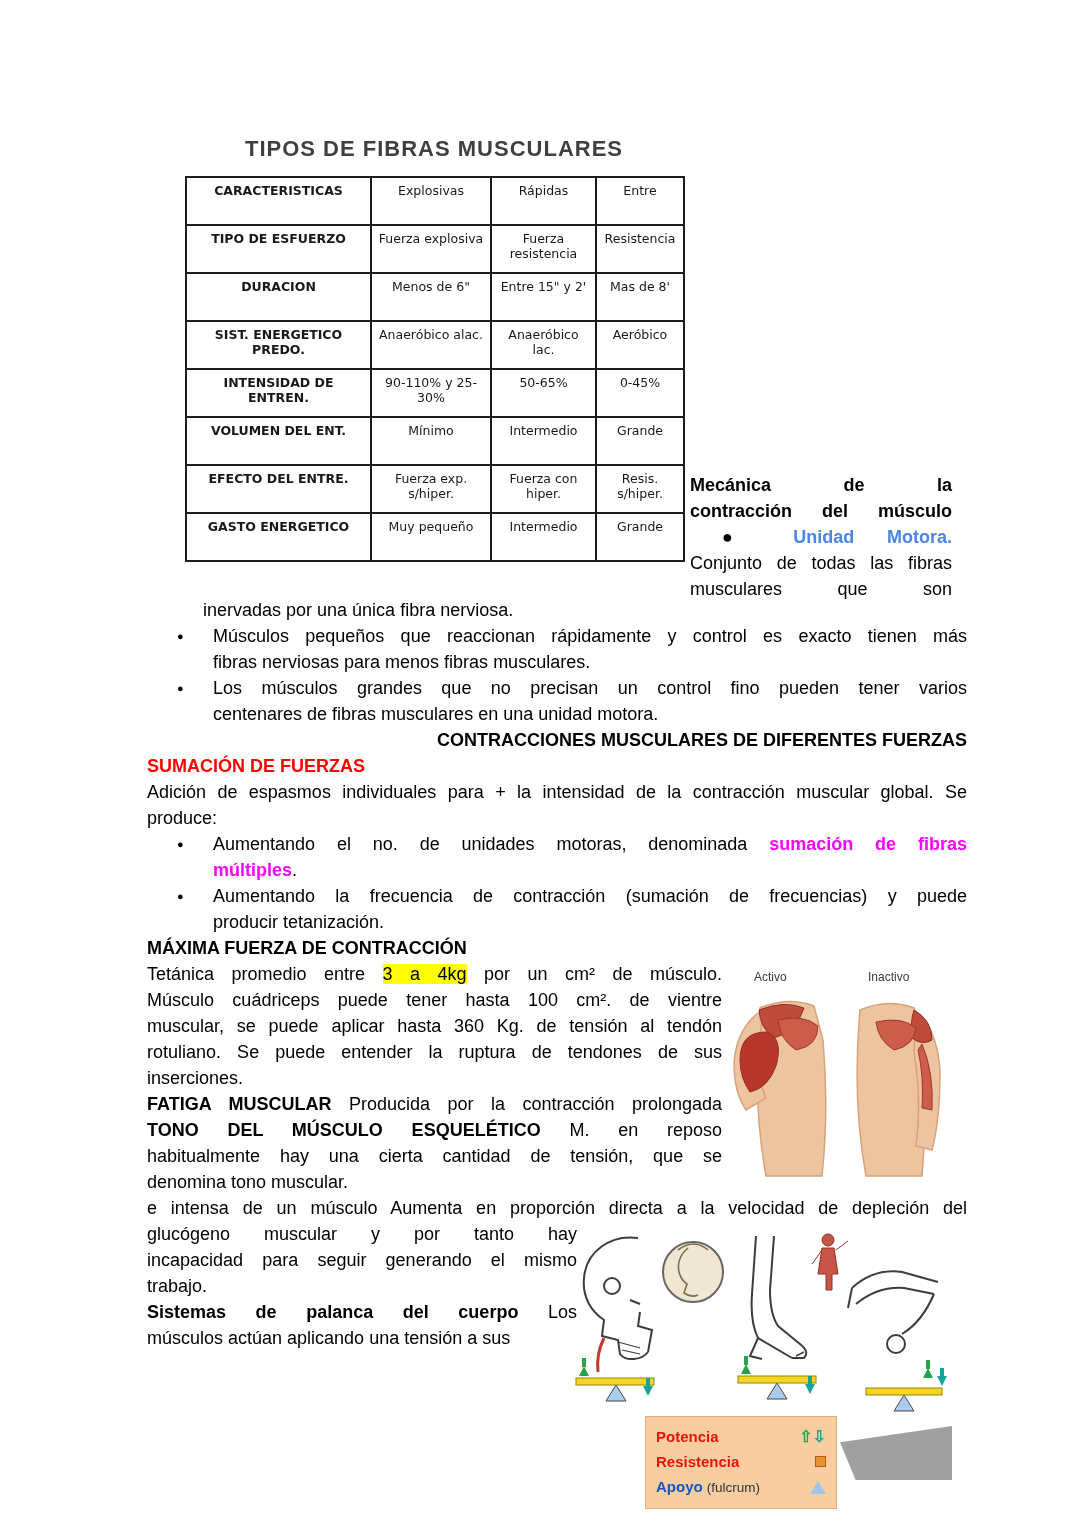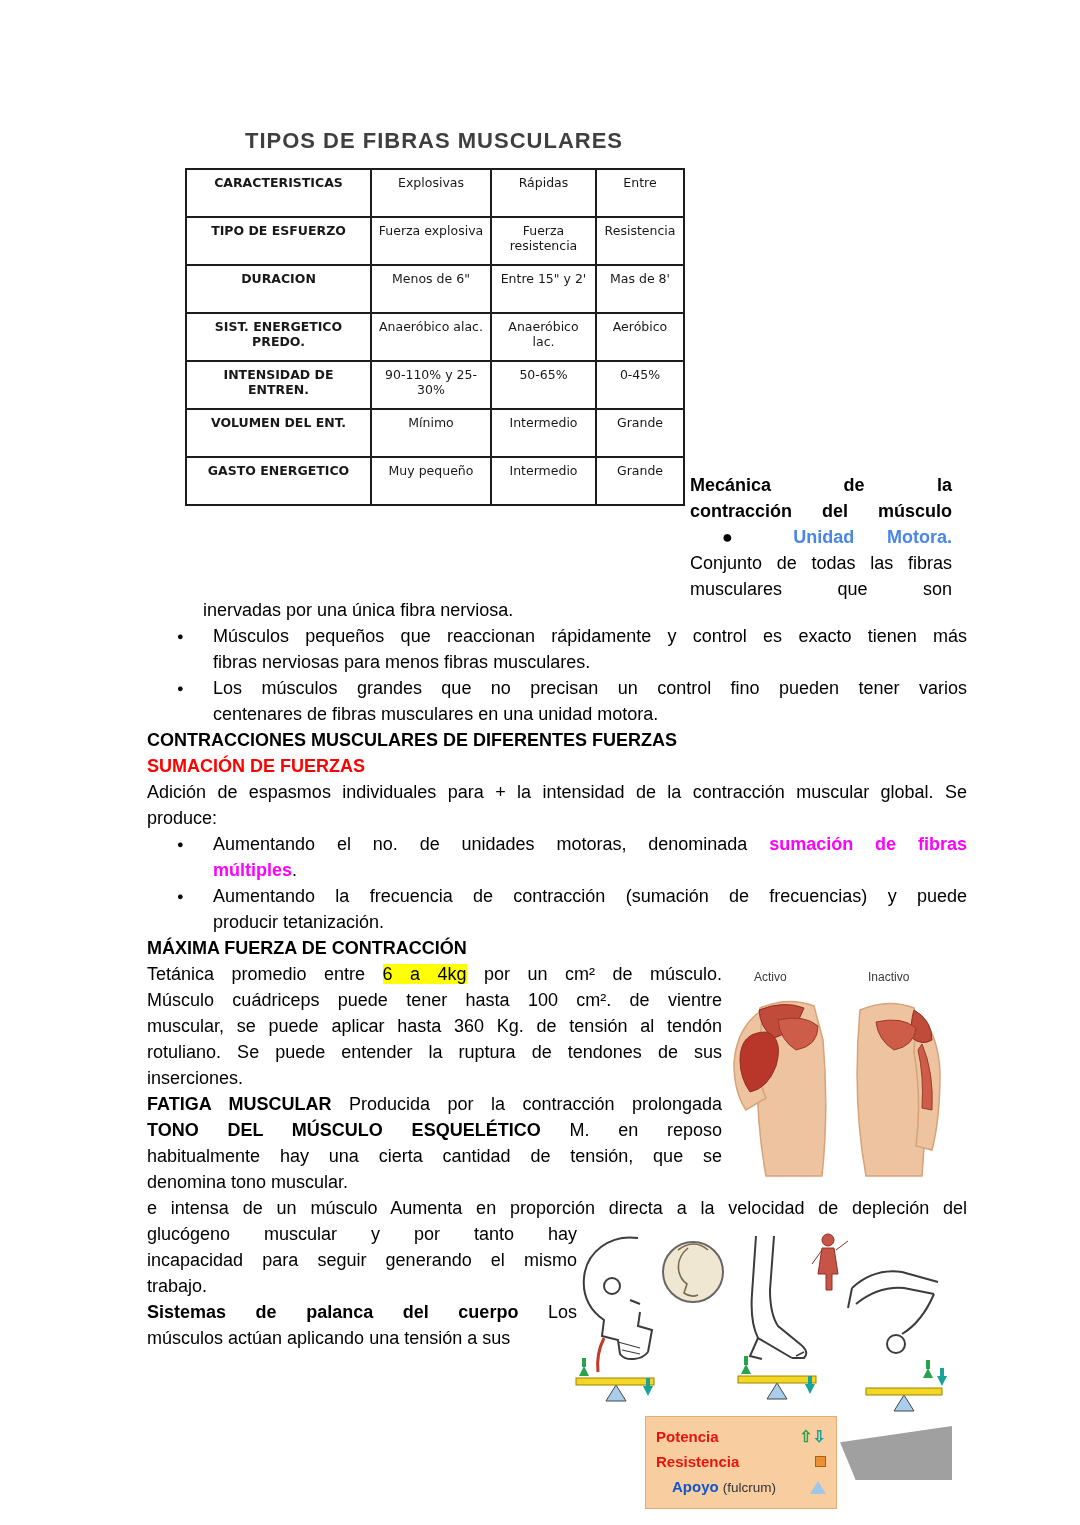--- a/index.html
+++ b/index.html
@@ -4,21 +4,21 @@
 <style>
   * { margin:0; padding:0; box-sizing:border-box; }
   html,body { background:#ffffff; }
   .page {
     position:relative; width:1080px; height:1525px; margin:0 auto;
     background:#ffffff; overflow:hidden;
     font-family:"Liberation Sans", sans-serif; color:#000;
   }
 
   
-  .table-block { position:absolute; left:185px; top:128px; width:498px; }
+  .table-block { position:absolute; left:185px; top:136px; width:498px; }
   .table-title {
     width:100%; text-align:center; font-weight:bold; font-size:22px;
     color:#3f3f3f; letter-spacing:1px; margin-bottom:14px;
     font-family:"Liberation Sans", sans-serif;
   }
   table.fiber { border-collapse:collapse; table-layout:fixed; width:498px; background:#fff; }
   table.fiber td, table.fiber th {
     border:2px solid #1c1c1c; vertical-align:top; text-align:center;
     padding:5px 6px; height:48px; font-size:12.5px; color:#181818;
     font-family:"DejaVu Sans", sans-serif; font-weight:normal; overflow:hidden;
@@ -39,41 +39,41 @@
   .mag  { color:#ff00ff; font-weight:bold; }
   .blue { color:#4a86e8; font-weight:bold; }
   .hl   { background:#ffff00; }
   .padbullet { padding-left:32px; }
 
   
   .content { position:absolute; left:147px; top:597px; width:820px; font-size:18px; line-height:26px; }
   .contline { margin-left:56px; }
   .li { position:relative; padding-left:66px; }
   .li .dot { position:absolute; left:30px; top:0; font-size:11px; line-height:26px; }
-  .hcenter { display:block; text-align:left; font-weight:bold; }
+  .hcenter { display:block; text-align:right; font-weight:bold; }
   .w575 { width:575px; }
   .w430 { width:430px; }
 
   
   .arm-fig { position:absolute; left:726px; top:968px; width:226px; height:220px; background:#fff; }
   .arm-fig .cap { position:absolute; top:2px; font-size:12px; color:#3a3a3a; }
   .arm-fig .cap.l { left:28px; }
   .arm-fig .cap.r { left:142px; }
   .arm-fig svg { position:absolute; left:0; top:16px; }
 
   
   .lever-fig { position:absolute; left:560px; top:1228px; width:400px; height:186px; }
   .legend {
     position:absolute; left:645px; top:1416px; width:192px;
     background:#f8cda0; border:1px solid #dcae78; padding:7px 10px 8px 10px;
     font-size:15px; line-height:25px;
   }
   .legend-row { display:flex; justify-content:space-between; align-items:center; }
   .legend .redt { color:#e8140c; font-weight:bold; }
-  .legend .apoyo { color:#1155cc; font-weight:bold;margin-left:16px; }
+  .legend .apoyo { color:#1155cc; font-weight:bold; }
   .legend .fulcrum { color:#333; font-size:13.5px; }
   .arrup { color:#28a24c; font-weight:bold; font-size:16px; }
   .arrdn { color:#17a398; font-weight:bold; font-size:16px; }
   .sq { width:11px; height:11px; background:#e69138; border:1px solid #b45f06; display:inline-block; }
   .tri {
     width:0; height:0; display:inline-block;
     border-left:8px solid transparent; border-right:8px solid transparent;
     border-bottom:13px solid #9fc5e8;
   }
   .shadow-wedge {
@@ -121,20 +121,26 @@
           <td class="c2">50-65%</td>
           <td class="c3">0-45%</td>
         </tr>
         <tr>
           <td class="c0">VOLUMEN DEL ENT.</td>
           <td class="c1">Mínimo</td>
           <td class="c2">Intermedio</td>
           <td class="c3">Grande</td>
         </tr>
         <tr>
+          <td class="c0">EFECTO DEL ENTRE.</td>
+          <td class="c1">Fuerza exp. s/hiper.</td>
+          <td class="c2">Fuerza con hiper.</td>
+          <td class="c3">Resis. s/hiper.</td>
+        </tr>
+        <tr>
           <td class="c0">GASTO ENERGETICO</td>
           <td class="c1">Muy pequeño</td>
           <td class="c2">Intermedio</td>
           <td class="c3">Grande</td>
         </tr>
       </tbody>
     </table>
   </div>
 
   <div class="mecanica">
@@ -178,21 +184,21 @@
 
     <div class="li">
       <span class="dot">●</span>
       <span class="jl">Aumentando la frecuencia de contracción (sumación de frecuencias) y puede</span>
       <span class="ll">producir tetanización.</span>
     </div>
 
     <span class="ll b">MÁXIMA FUERZA DE CONTRACCIÓN</span>
 
     <div class="w575">
-      <span class="jl"><span>Tetánica promedio entre</span> <span class="hl">6 a 4kg</span> <span>por un cm² de músculo.</span></span>
+      <span class="jl"><span>Tetánica promedio entre</span> <span class="hl">3 a 4kg</span> <span>por un cm² de músculo.</span></span>
       <span class="jl">Músculo cuádriceps puede tener hasta 100 cm². de vientre</span>
       <span class="jl">muscular, se puede aplicar hasta 360 Kg. de tensión al tendón</span>
       <span class="jl">rotuliano. Se puede entender la ruptura de tendones de sus</span>
       <span class="ll">inserciones.</span>
     </div>
 
     <div class="w575">
       <span class="jl"><span class="b">FATIGA MUSCULAR</span> <span>Producida por la contracción prolongada</span></span>
     </div>
 

